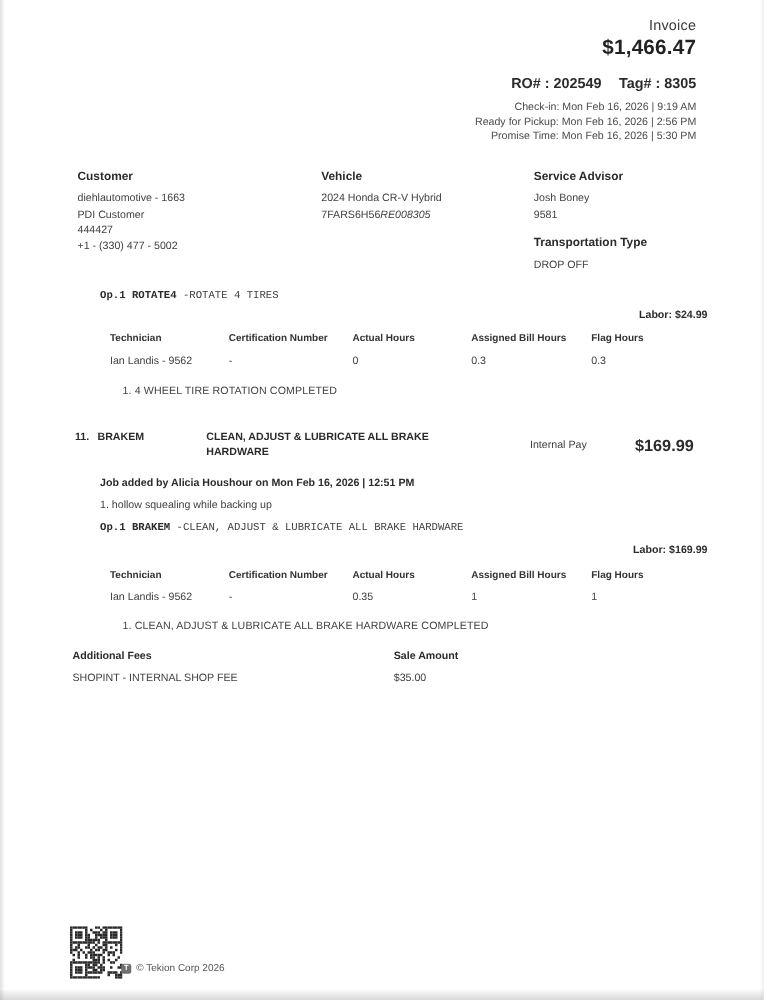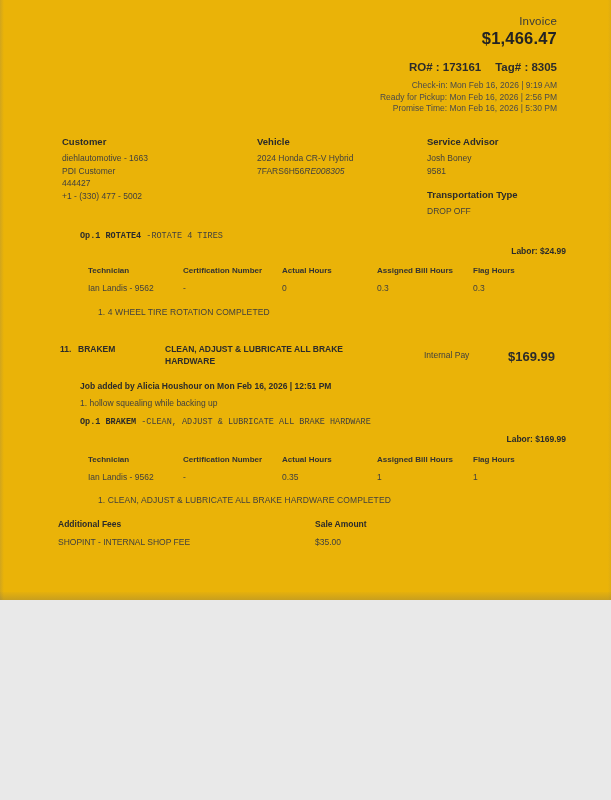--- a/index.html
+++ b/index.html
@@ -1,19 +1,19 @@
 <!DOCTYPE html>
 <html><head>
 <meta charset="utf-8">
 <style>
   * { margin:0; padding:0; box-sizing:border-box; }
   html,body { background:#e9e9e9; }
   .page {
-    position:relative; width:611px; height:600px; margin:0 auto;
-    background:#eab308; overflow:hidden;
+    position:relative; width:611px; height:800px; margin:0 auto;
+    background:#ffffff; overflow:hidden;
     font-family:"Liberation Sans","DejaVu Sans",sans-serif;
     color:#3f3f3f;
   }
   .edge-left  { position:absolute; left:0; top:0; bottom:0; width:4px;
     background:linear-gradient(90deg, rgba(110,110,110,0.20), rgba(110,110,110,0)); }
   .edge-right { position:absolute; right:0; top:0; bottom:0; width:3px;
     background:linear-gradient(270deg, rgba(110,110,110,0.10), rgba(110,110,110,0)); }
   .edge-bottom{ position:absolute; left:0; right:0; bottom:0; height:8px;
     background:linear-gradient(180deg, rgba(110,110,110,0.04), rgba(100,100,100,0.25)); }
 
@@ -75,21 +75,21 @@
 
 <div class="page">
   <div class="edge-left"></div>
   <div class="edge-right"></div>
   <div class="edge-bottom"></div>
 
   <div class="hdr">
     <div class="hdr-type">Invoice</div>
     <div class="hdr-total">$1,466.47</div>
     <div class="hdr-ro">
-      <span>RO# : 173161</span><span class="tag">Tag# : 8305</span>
+      <span>RO# : 202549</span><span class="tag">Tag# : 8305</span>
     </div>
     <div class="hdr-meta">Check-in: Mon Feb 16, 2026 | 9:19 AM</div>
     <div class="hdr-meta">Ready for Pickup: Mon Feb 16, 2026 | 2:56 PM</div>
     <div class="hdr-meta">Promise Time: Mon Feb 16, 2026 | 5:30 PM</div>
   </div>
 
   <div class="customer">
     <div class="col-title">Customer</div>
     <div class="col-line">diehlautomotive - 1663</div>
     <div class="col-line">PDI Customer</div>

